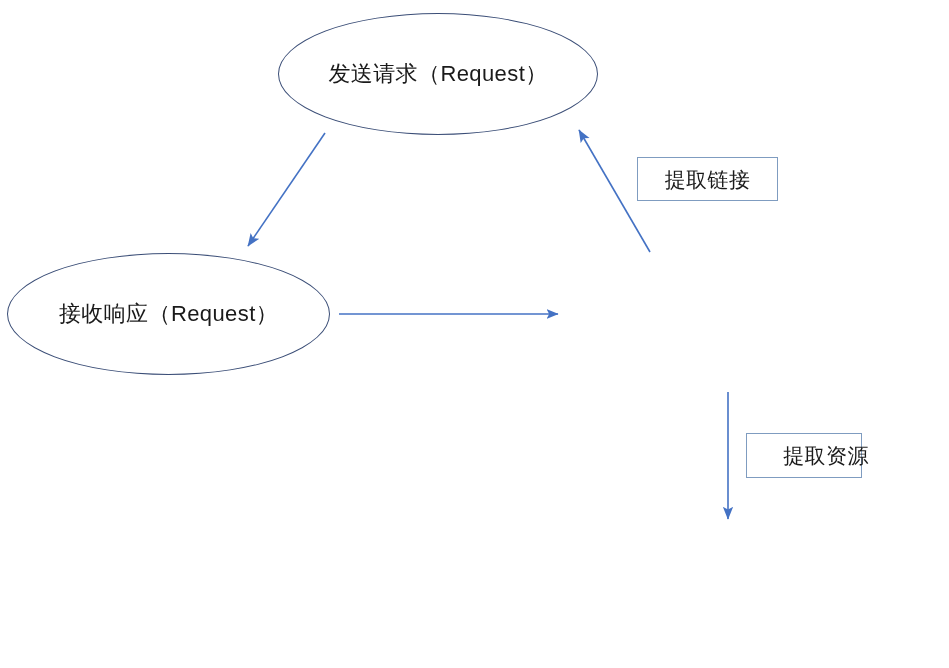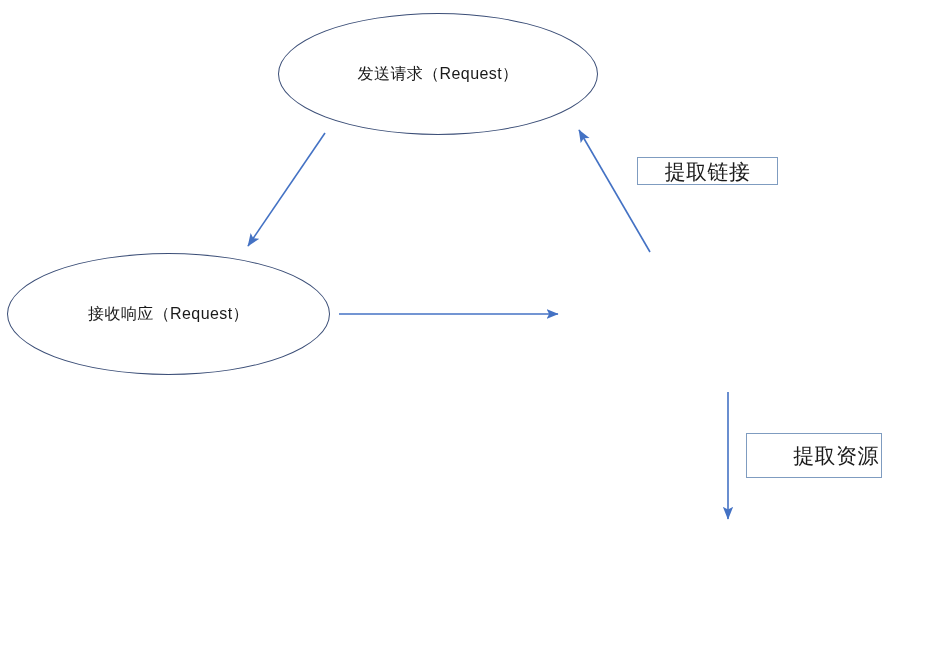--- a/index.html
+++ b/index.html
@@ -29,21 +29,21 @@
     border: 1.4px solid #3b4e77;
     border-radius: 50%;
     background: #ffffff;
     box-sizing: border-box;
     display: flex;
     align-items: center;
     justify-content: center;
     z-index: 2;
   }
   .node-label {
-    font-size: 16px;
+    font-size: 22px;
     color: #1a1a1a;
     letter-spacing: 0.4px;
     white-space: nowrap;
     line-height: 1;
   }
   .edge-label-box {
     position: absolute;
     border: 1.3px solid #7f9cc0;
     background: #ffffff;
     box-sizing: border-box;
@@ -60,22 +60,22 @@
     line-height: 1;
   }
 
   
   #node-request  { left: 278px; top: 13px;  width: 320px; height: 122px; }
   #node-response { left: 7px;   top: 253px; width: 323px; height: 122px; }
   #node-parse    { left: 568px; top: 253px; width: 320px; height: 122px; }
   #node-store    { left: 575px; top: 531px; width: 315px; height: 133px; }
 
   
-  #label-extract-links     { left: 637px; top: 157px; width: 141px; height: 28px; }
-  #label-extract-resources { left: 746px; top: 433px; width: 136px; height: 45px; padding-left: 44px; }
+  #label-extract-links     { left: 637px; top: 157px; width: 141px; height: 44px; }
+  #label-extract-resources { left: 746px; top: 433px; width: 116px; height: 45px; padding-left: 44px; }
 </style>
 </head>
 <body>
 
 <div id="canvas">
 
   <svg id="edges" viewBox="0 0 949 668" xmlns="http://www.w3.org/2000/svg">
     <defs>
       <marker id="arrowhead" markerWidth="9" markerHeight="9" refX="7.6" refY="3.2" orient="auto" markerUnits="strokeWidth">
         <path d="M0,0 L8,3.2 L0,6.4 L1.7,3.2 Z" fill="#4472c4"></path>

